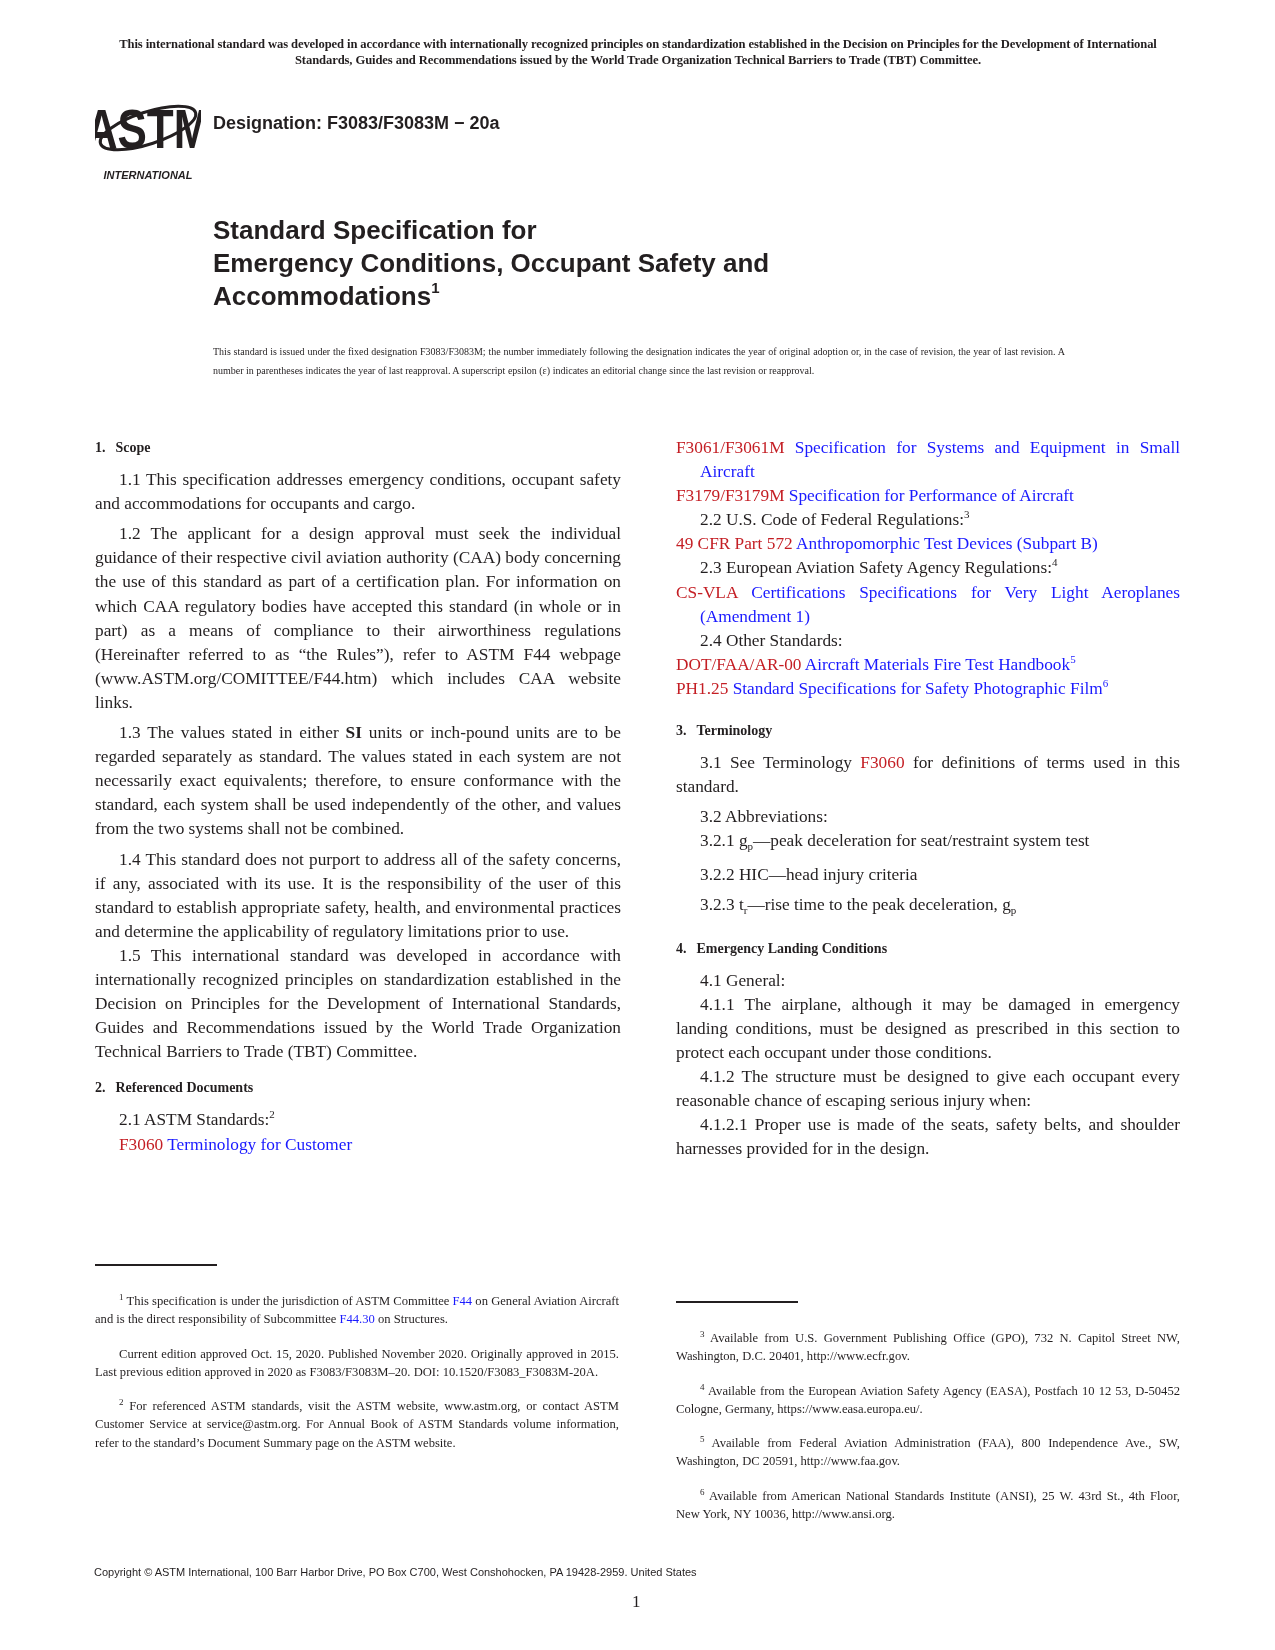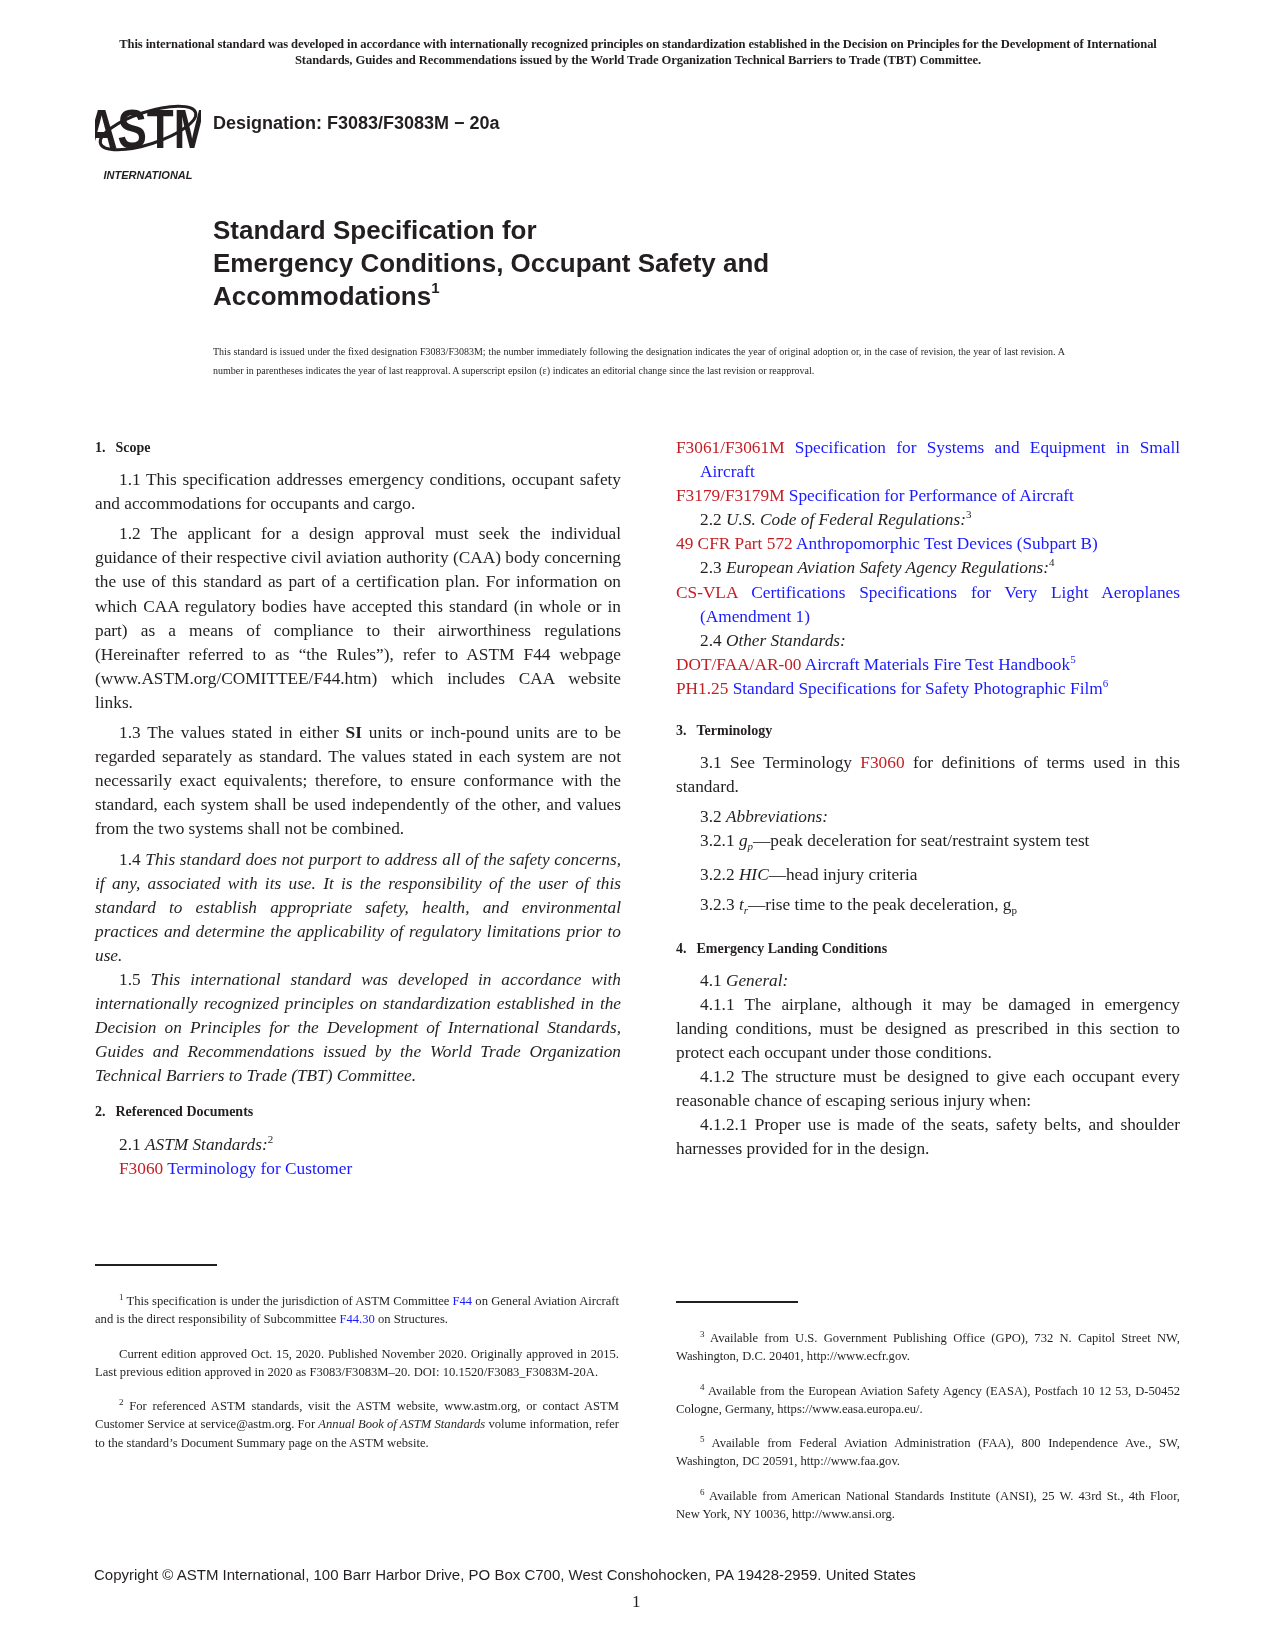--- a/index.html
+++ b/index.html
@@ -26,30 +26,30 @@
     position: absolute; left: 213px; top: 342px; width: 852px;
     font-family: "Liberation Serif", serif; font-size: 10px; line-height: 19px; text-align: justify;
   }
   .col { position: absolute; top: 436px; width: 526px; font-family: "Liberation Serif", serif; font-size: 17.3px; line-height: 24.1px; }
   .col.left { left: 95px; }
   .col.right { left: 676px; width: 504px; }
   .h { font-weight: bold; font-size: 14px; margin: 0 0 8px 0; }
   .h .num { margin-right: 10px; }
   .p { text-align: justify; text-indent: 24px; margin: 0 0 6px 0; }
   .p.tight { margin-bottom: 0; }
-  .it { font-style: italic; }
+  .it { }
   .b { font-weight: bold; }
   .ref { text-align: justify; padding-left: 24px; text-indent: -24px; margin: 0; }
   .ref-sub { margin: 0; text-indent: 24px; }
   sup.fn { font-size: 11px; vertical-align: 7px; line-height: 0; }
   .rule { position: absolute; height: 2px; background: #231f20; width: 122px; }
   .foot { position: absolute; font-family: "Liberation Serif", serif; font-size: 12.6px; line-height: 18.3px; text-align: justify; }
   .foot p { margin: 16px 0 2px 0; text-indent: 24px; }
   .foot sup { font-size: 9px; vertical-align: 5px; line-height: 0; }
-  .copyright { position: absolute; left: 94px; top: 1566px; font-family: "Liberation Sans", sans-serif; font-size: 15px; }
+  .copyright { position: absolute; left: 94px; top: 1566px; font-family: "Liberation Sans", sans-serif; font-size: 11px; }
   .pagenum { position: absolute; left: 632px; top: 1592px; font-family: "Liberation Serif", serif; font-size: 17px; }
 </style>
 </head>
 <body>
 
 <div class="notice">This international standard was developed in accordance with internationally recognized principles on standardization established in the Decision on Principles for the Development of International Standards, Guides and Recommendations issued by the World Trade Organization Technical Barriers to Trade (TBT) Committee.</div>
 
 <div class="logo">
   <svg width="106" height="95" viewBox="0 0 106 95">
     <ellipse cx="53" cy="40" rx="50" ry="16" fill="none" stroke="#231f20" stroke-width="3" transform="rotate(-18 53 40)"></ellipse>

